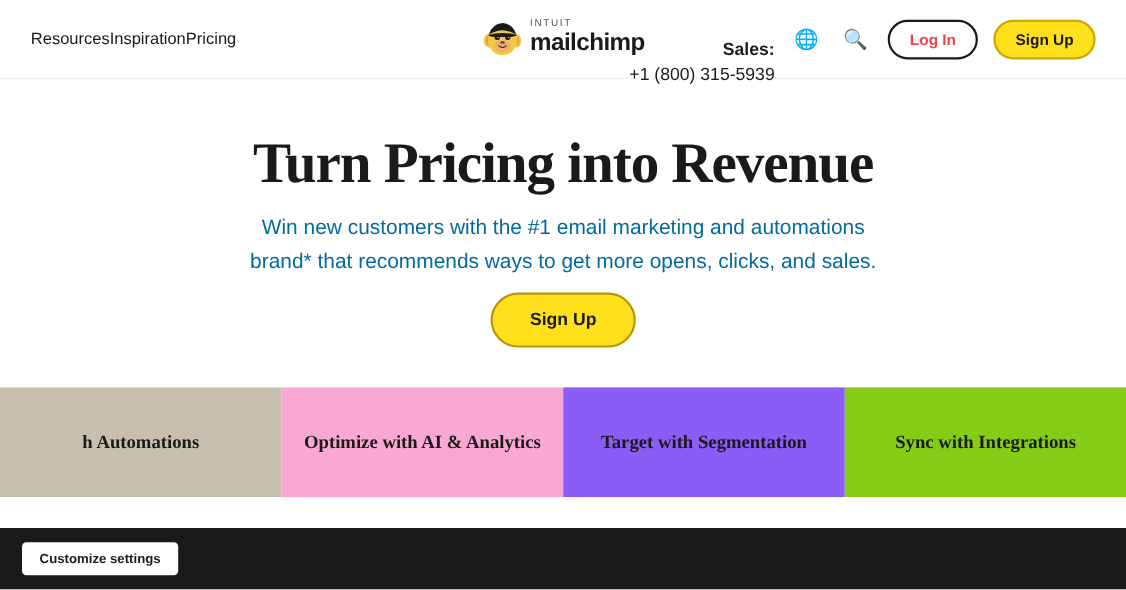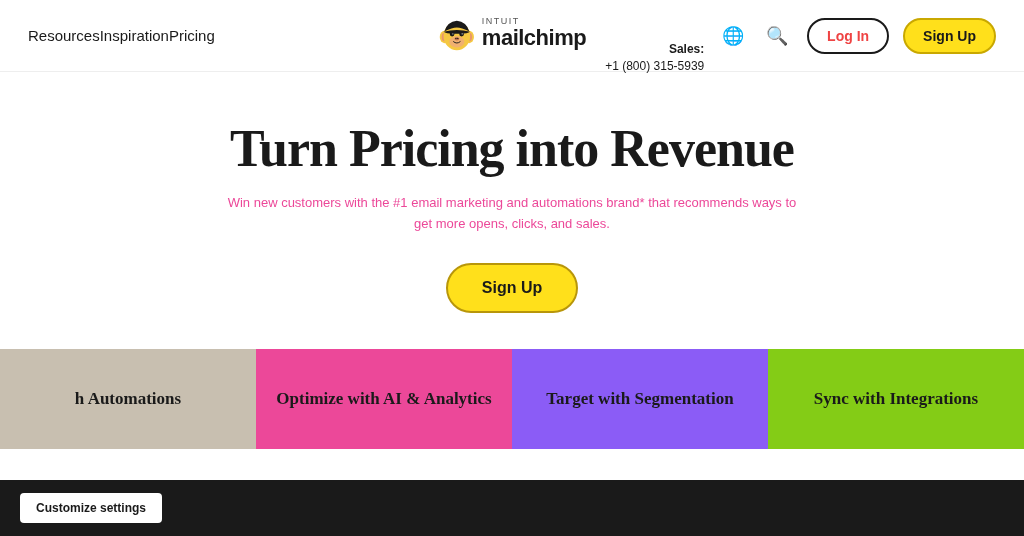--- a/index.html
+++ b/index.html
@@ -54,21 +54,21 @@
       font-family: Arial, sans-serif;
       letter-spacing: -0.5px;
     }
     .nav-right {
       display: flex;
       align-items: center;
       gap: 14px;
     }
     .nav-sales {
       font-family: Arial, sans-serif;
-      font-size: 12px;
+      font-size: 16px;
       color: #1a1a1a;
       text-align: right;
       line-height: 1.4;
       margin-top: 44px;
     }
     .nav-sales .sales-label {
       font-weight: 600;
     }
     .nav-icon-btn {
       background: none;
@@ -117,26 +117,26 @@
     .hero h1 {
       font-size: 52px;
       font-weight: 800;
       color: #1a1a1a;
       font-family: 'Georgia', serif;
       letter-spacing: -1px;
       margin-bottom: 16px;
       line-height: 1.1;
     }
     .hero p {
-      font-size: 13px;
-      color: #ec4899;
+      font-size: 19px;
+      color: #0369a1;
       max-width: 580px;
       line-height: 1.6;
       font-family: Arial, sans-serif;
-      margin-bottom: 28px;
+      margin-bottom: 12px;
     }
     .btn-signup-hero {
       border: 2.5px solid #b8960a;
       background: #ffe01b;
       padding: 14px 34px;
       border-radius: 50px;
       font-family: Arial, sans-serif;
       font-size: 16px;
       font-weight: 700;
       cursor: pointer;
@@ -158,21 +158,21 @@
       padding: 16px;
       font-family: 'Georgia', serif;
       font-size: 17px;
       font-weight: 700;
       color: #1a1a1a;
       text-align: center;
       line-height: 1.3;
       position: relative;
     }
     .feature-item:nth-child(1) { background: #c8bfb0; }
-    .feature-item:nth-child(2) { background: #ec4899; }
+    .feature-item:nth-child(2) { background: #f9a8d4; }
     .feature-item:nth-child(3) { background: #8b5cf6; }
     .feature-item:nth-child(4) { background: #84cc16; }
 
     
     .cookie-banner {
       position: absolute;
       bottom: 0;
       left: 0;
       right: 0;
       background: #1a1a1a;

